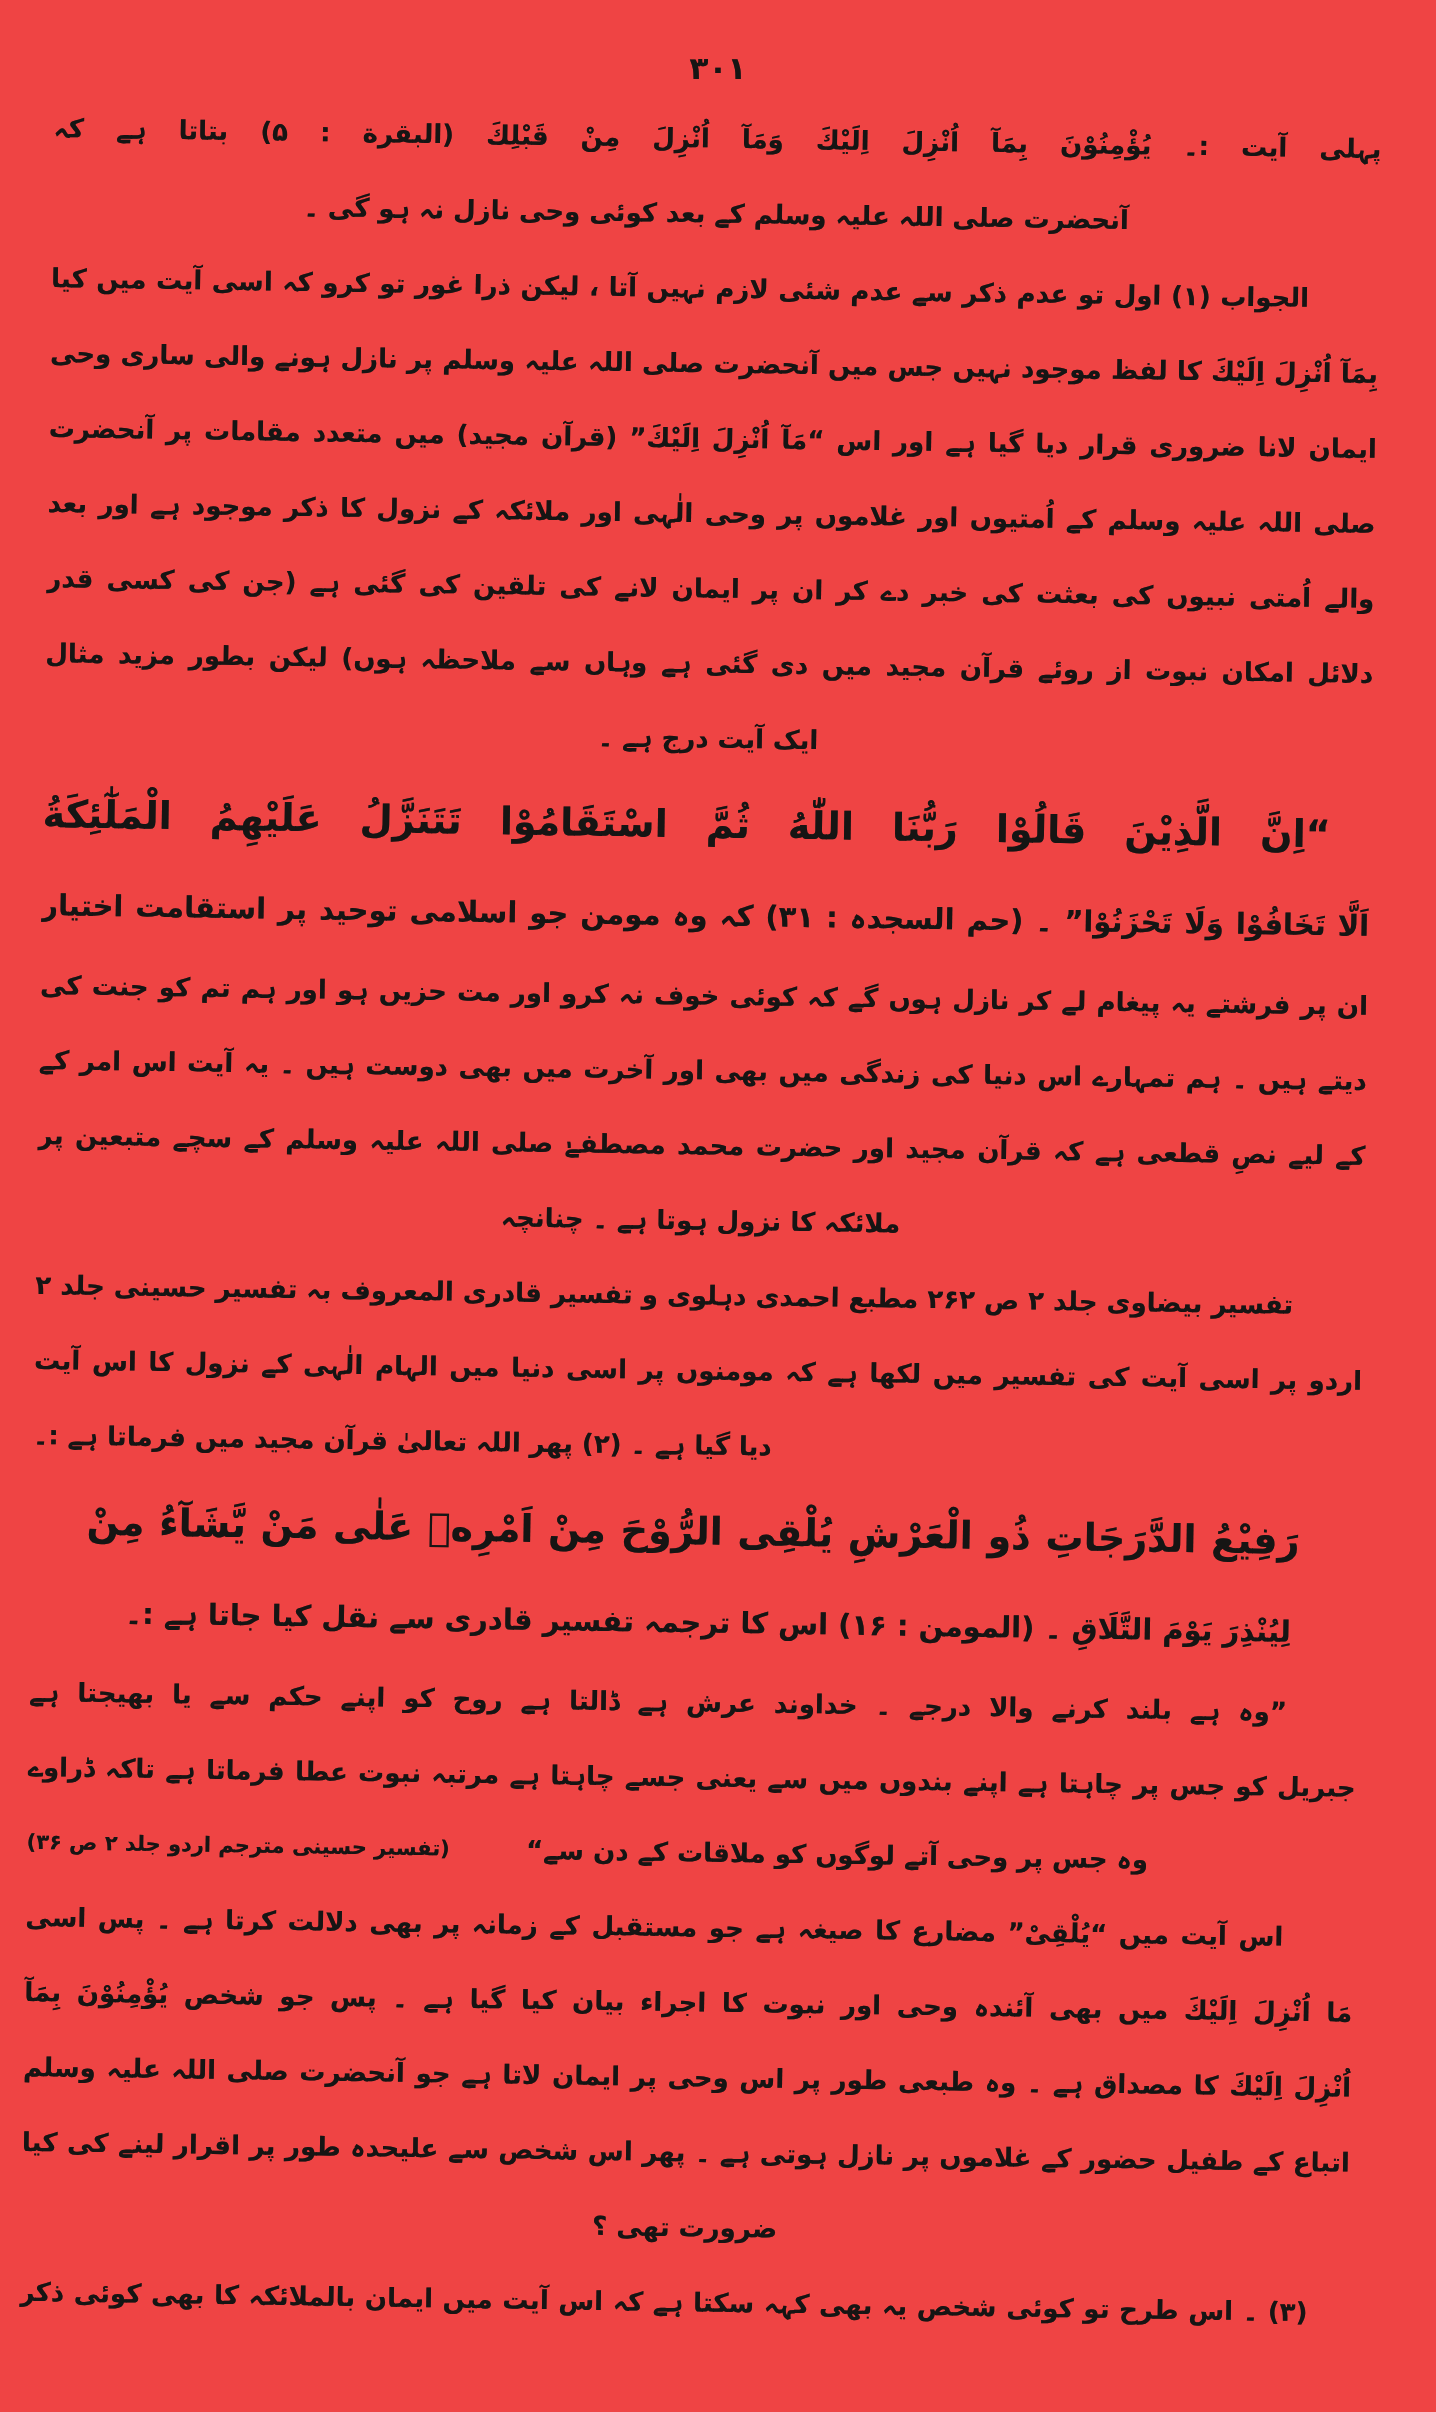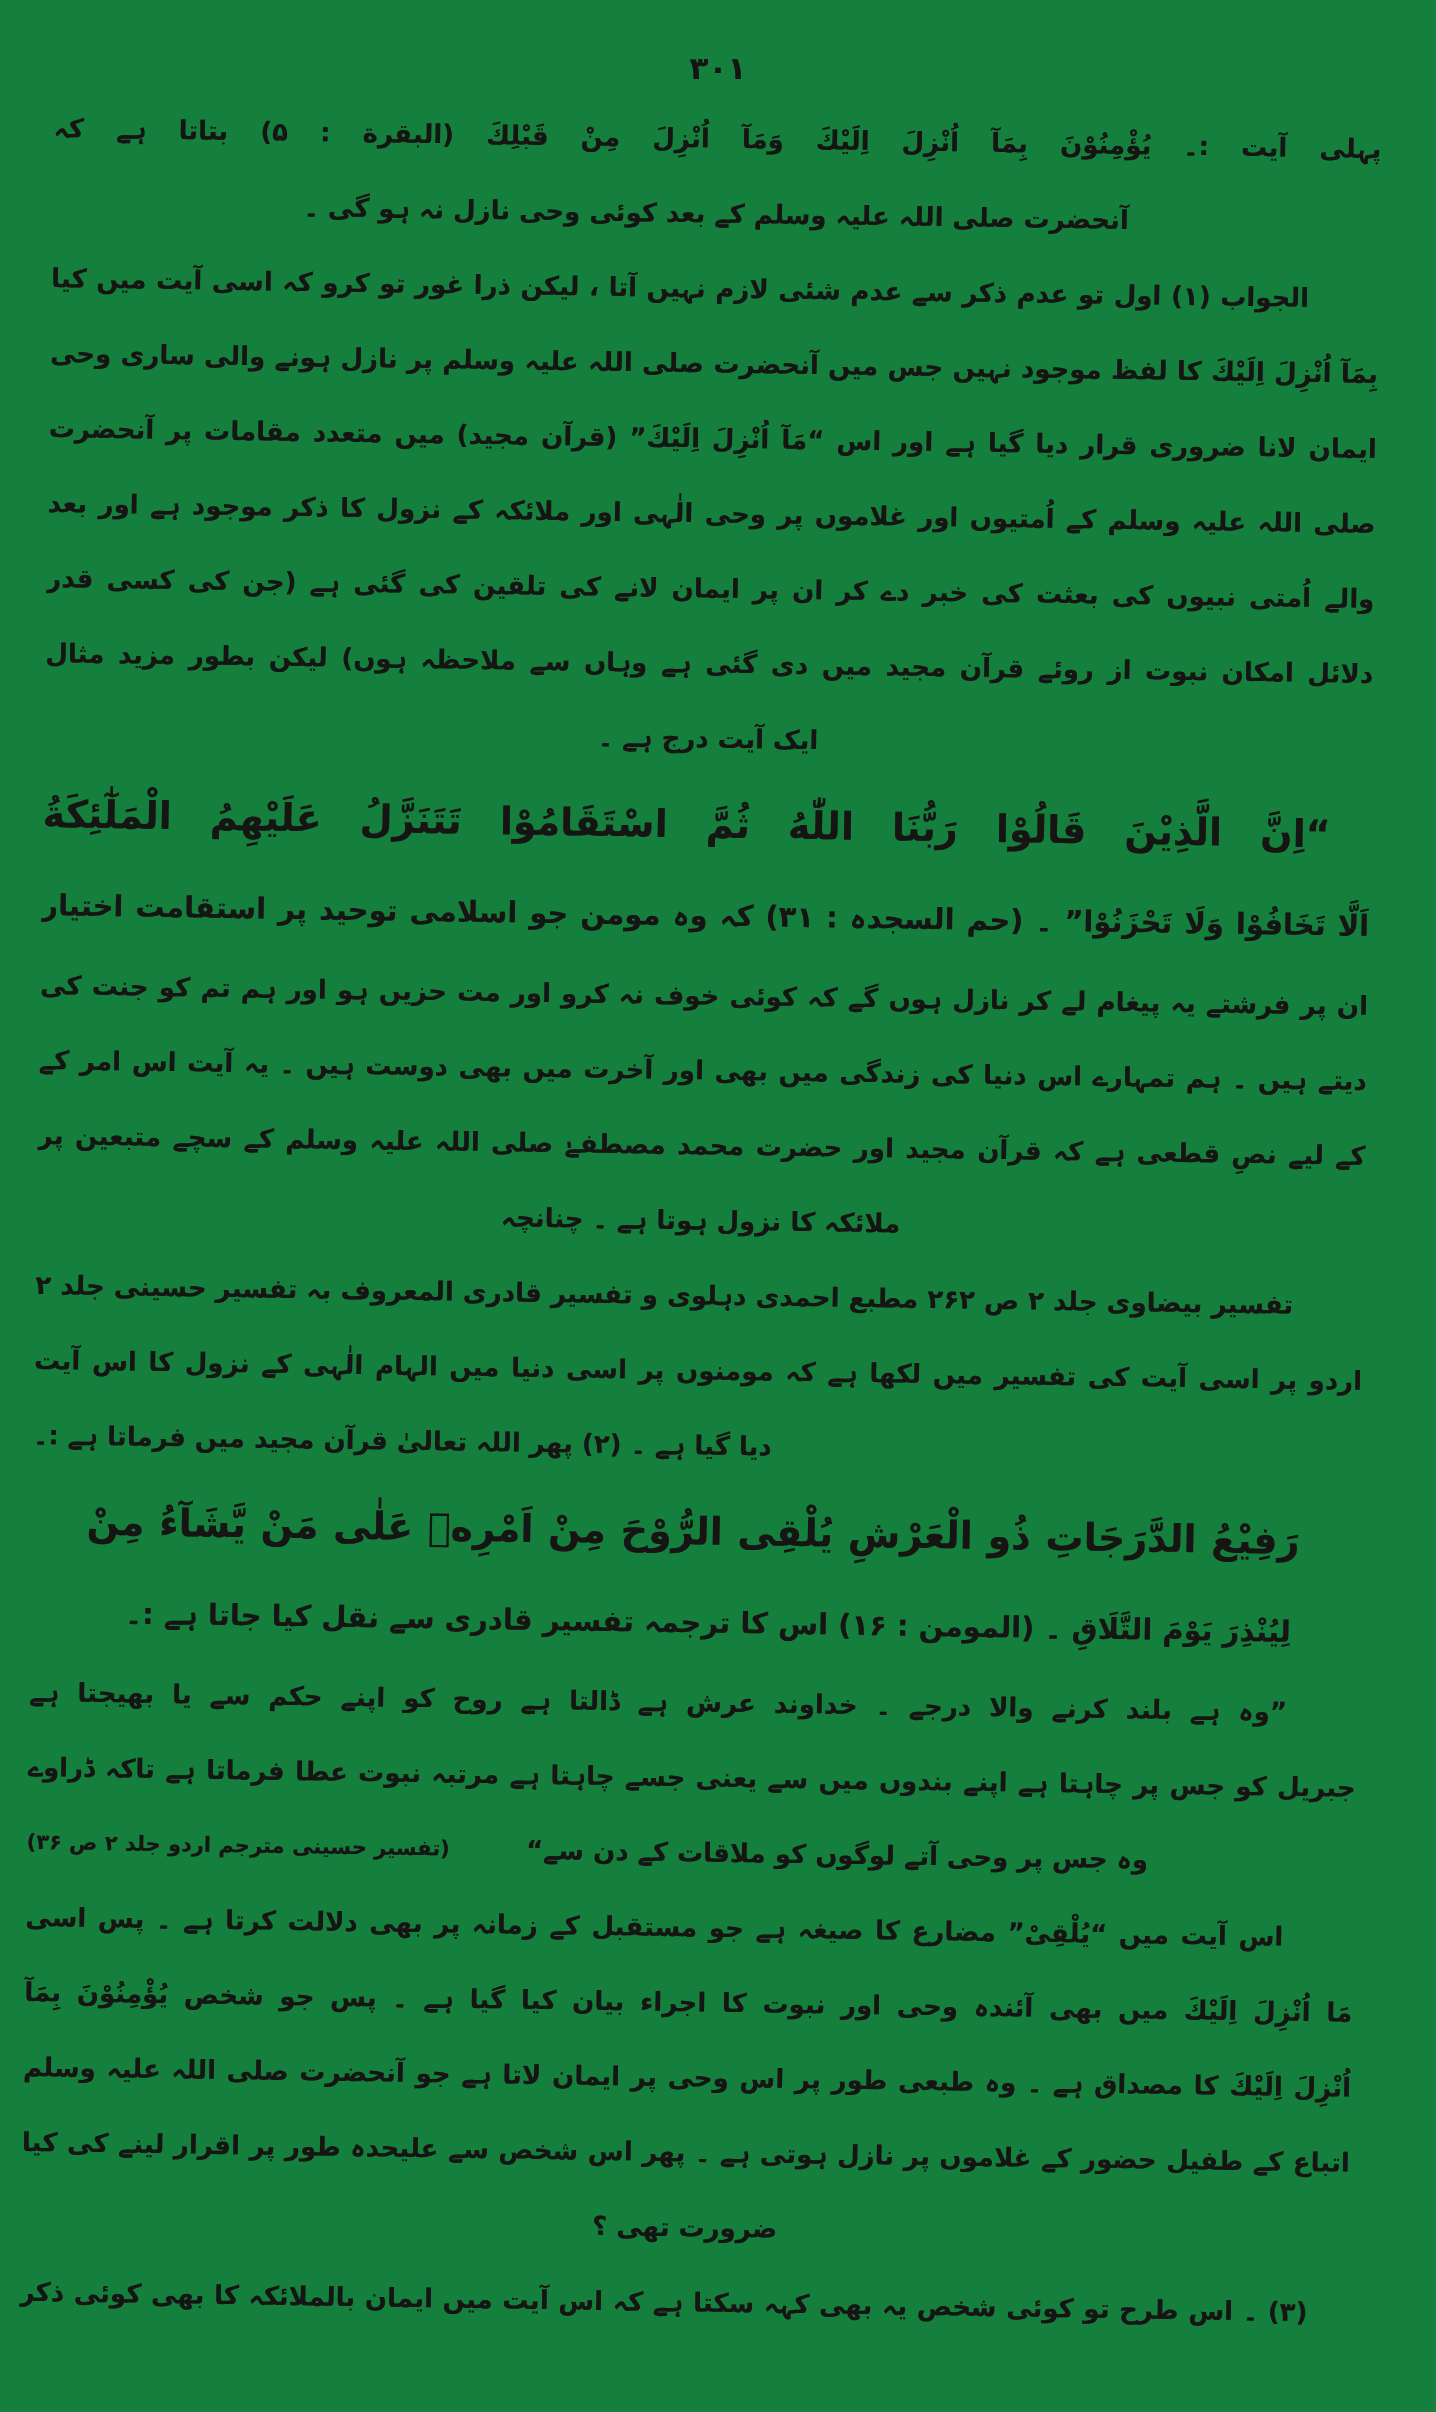--- a/index.html
+++ b/index.html
@@ -5,21 +5,21 @@
   html,body{margin:0;padding:0;}
   body{
     width:1436px;height:2412px;
     background:#efeeea;
     overflow:hidden;
     font-family:"DejaVu Sans", sans-serif;
   }
   .page{
     position:relative;
     width:1436px;height:2412px;
-    background:#15803d;
+    background:#ef4444;
     color:#161514;
     direction:rtl;
     font-weight:bold;
     text-shadow:0 0 .6px rgba(20,20,20,.55);
   }
   .page-number{
     position:absolute;top:50px;left:0;right:0;
     text-align:center;
     font-size:31px;letter-spacing:3px;
   }

